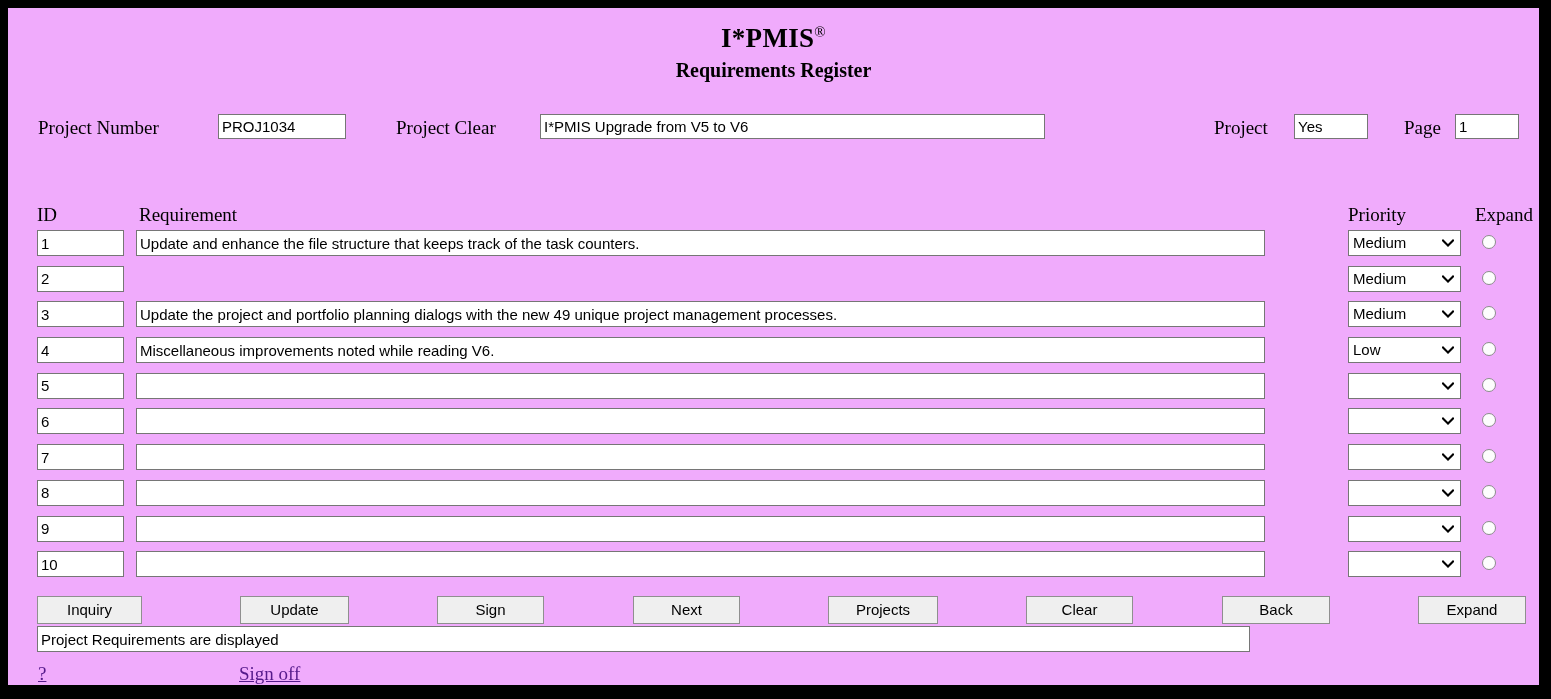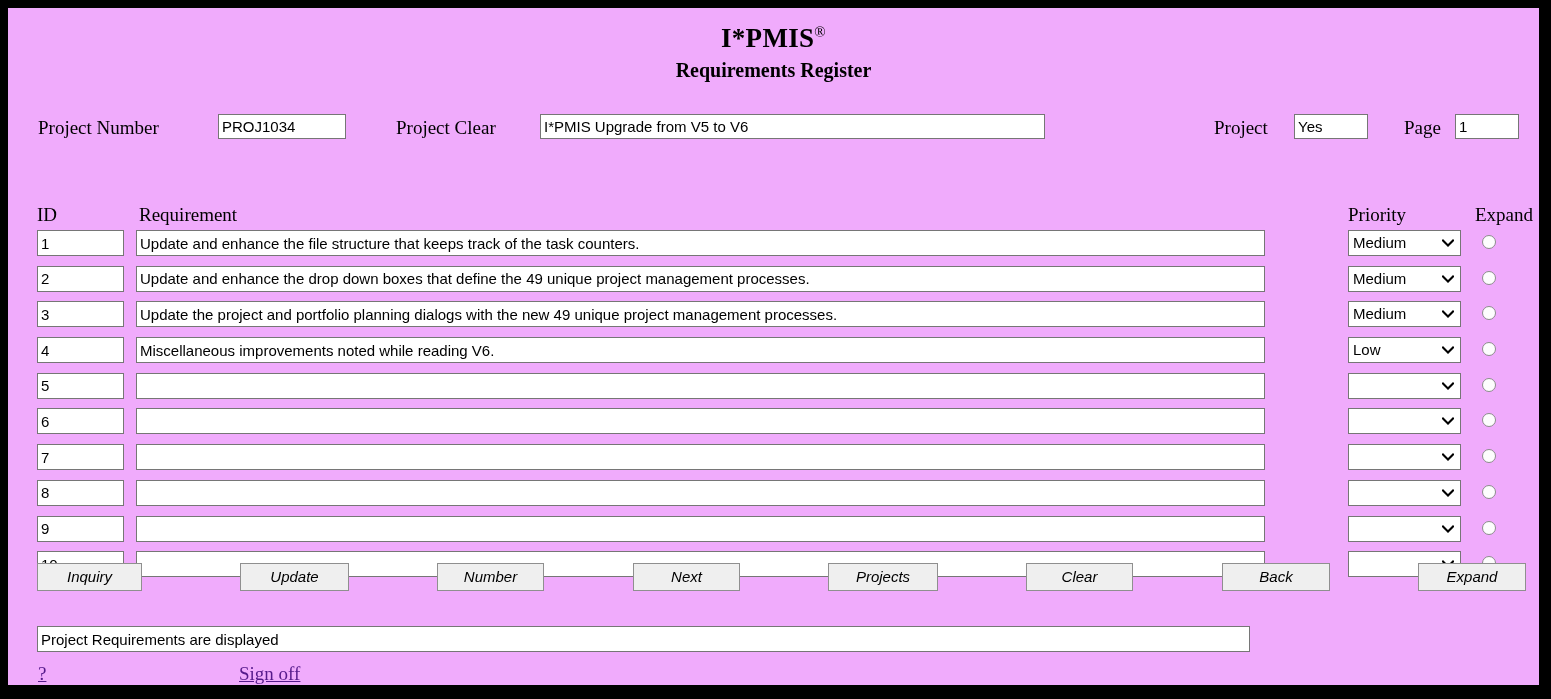--- a/index.html
+++ b/index.html
@@ -170,24 +170,23 @@
     border-radius: 50%;
     border: 1px solid #8c8c8c;
     background: #fdfdfd;
     box-sizing: border-box;
   }
 
   
   #button-bar {
     position: absolute;
     left: 0;
-    top: 555px;
+    top: 588px;
     width: 100%;
     height: 30px;
-    font-style: italic;
   }
   .btn {
     position: absolute;
     top: 0;
     height: 28px;
     background: #efefef;
     border: 1px solid #8f8f8f;
     box-sizing: border-box;
     font-family: "Liberation Sans", sans-serif;
     font-size: 15px;
@@ -270,21 +269,20 @@
         <input class="txt req-input" type="text" value="Update and enhance the file structure that keeps track of the task counters." style="">
         <div class="priority-select"><span>Medium</span><span class="chev">
             <svg width="12" height="8" viewBox="0 0 12 8">
               <path d="M1 1.5 L6 6.5 L11 1.5" fill="none" stroke="#000" stroke-width="2" stroke-linecap="square"></path>
             </svg>
           </span></div>
         <div class="expand-radio"></div>
       </div>
       <div class="req-row">
         <input class="txt id-input" type="text" value="2" style="">
-        <input class="txt req-input" type="text" value="Update and enhance the drop down boxes that define the 49 unique project management processes." style="">
         <div class="priority-select"><span>Medium</span><span class="chev">
             <svg width="12" height="8" viewBox="0 0 12 8">
               <path d="M1 1.5 L6 6.5 L11 1.5" fill="none" stroke="#000" stroke-width="2" stroke-linecap="square"></path>
             </svg>
           </span></div>
         <div class="expand-radio"></div>
       </div>
       <div class="req-row">
         <input class="txt id-input" type="text" value="3" style="">
         <input class="txt req-input" type="text" value="Update the project and portfolio planning dialogs with the new 49 unique project management processes." style="">
@@ -363,21 +361,21 @@
               <path d="M1 1.5 L6 6.5 L11 1.5" fill="none" stroke="#000" stroke-width="2" stroke-linecap="square"></path>
             </svg>
           </span></div>
         <div class="expand-radio"></div>
       </div>
     </div>
 
   <div id="button-bar">
       <div class="btn btn-0">Inquiry</div>
       <div class="btn btn-1">Update</div>
-      <div class="btn btn-2">Number</div>
+      <div class="btn btn-2">Sign</div>
       <div class="btn btn-3">Next</div>
       <div class="btn btn-4">Projects</div>
       <div class="btn btn-5">Clear</div>
       <div class="btn btn-6">Back</div>
       <div class="btn btn-7">Expand</div>
     </div>
 
   <input class="txt" id="status-bar" type="text" value="Project Requirements are displayed" style="">
 
   <div id="footer">

